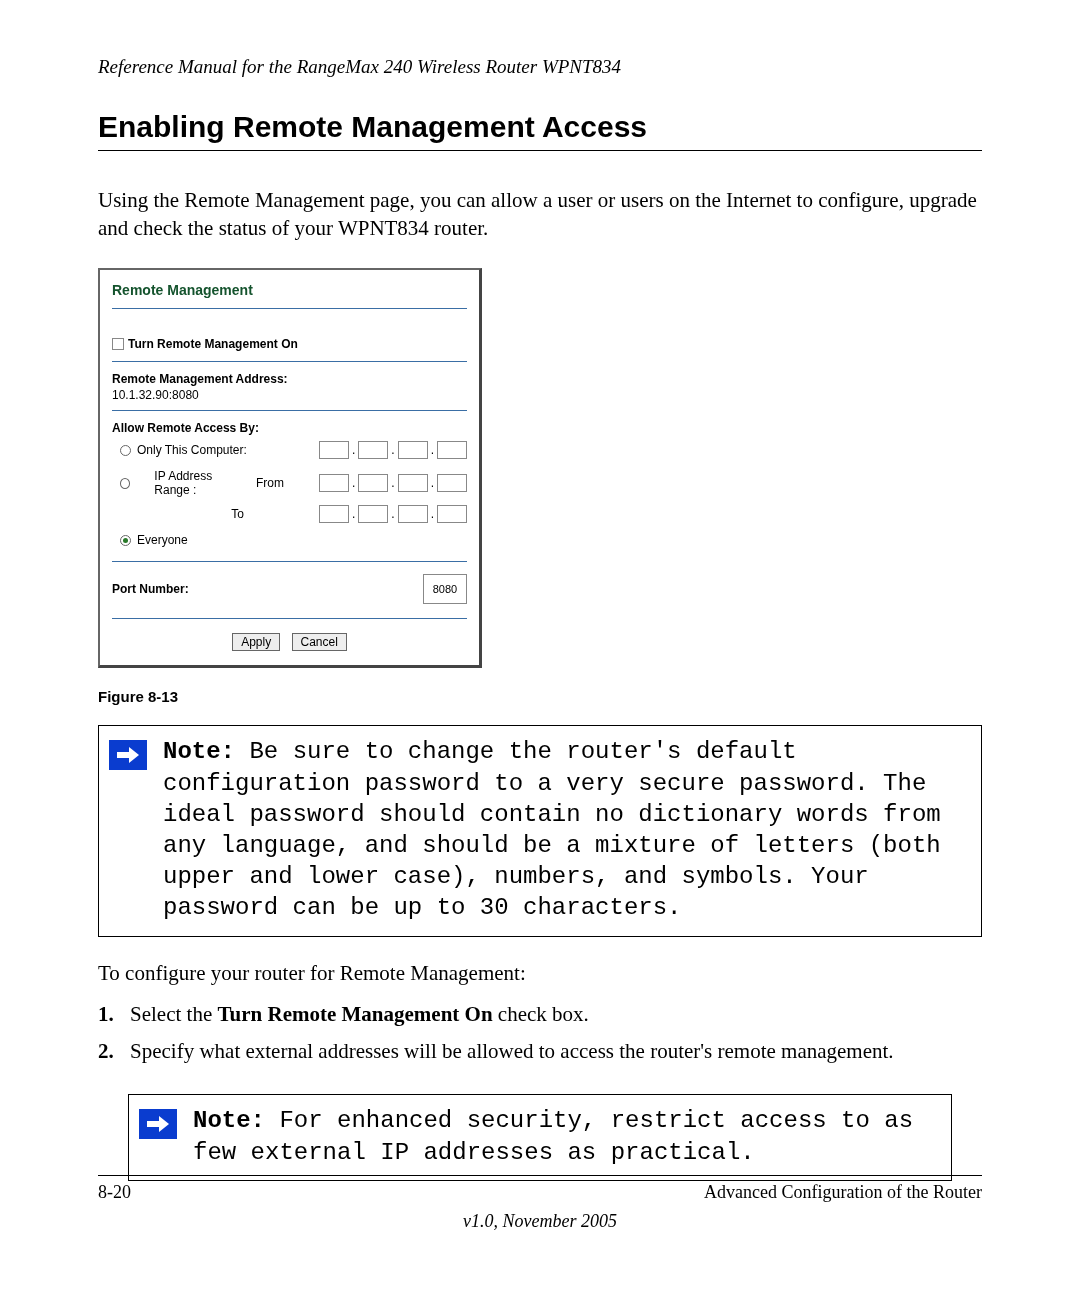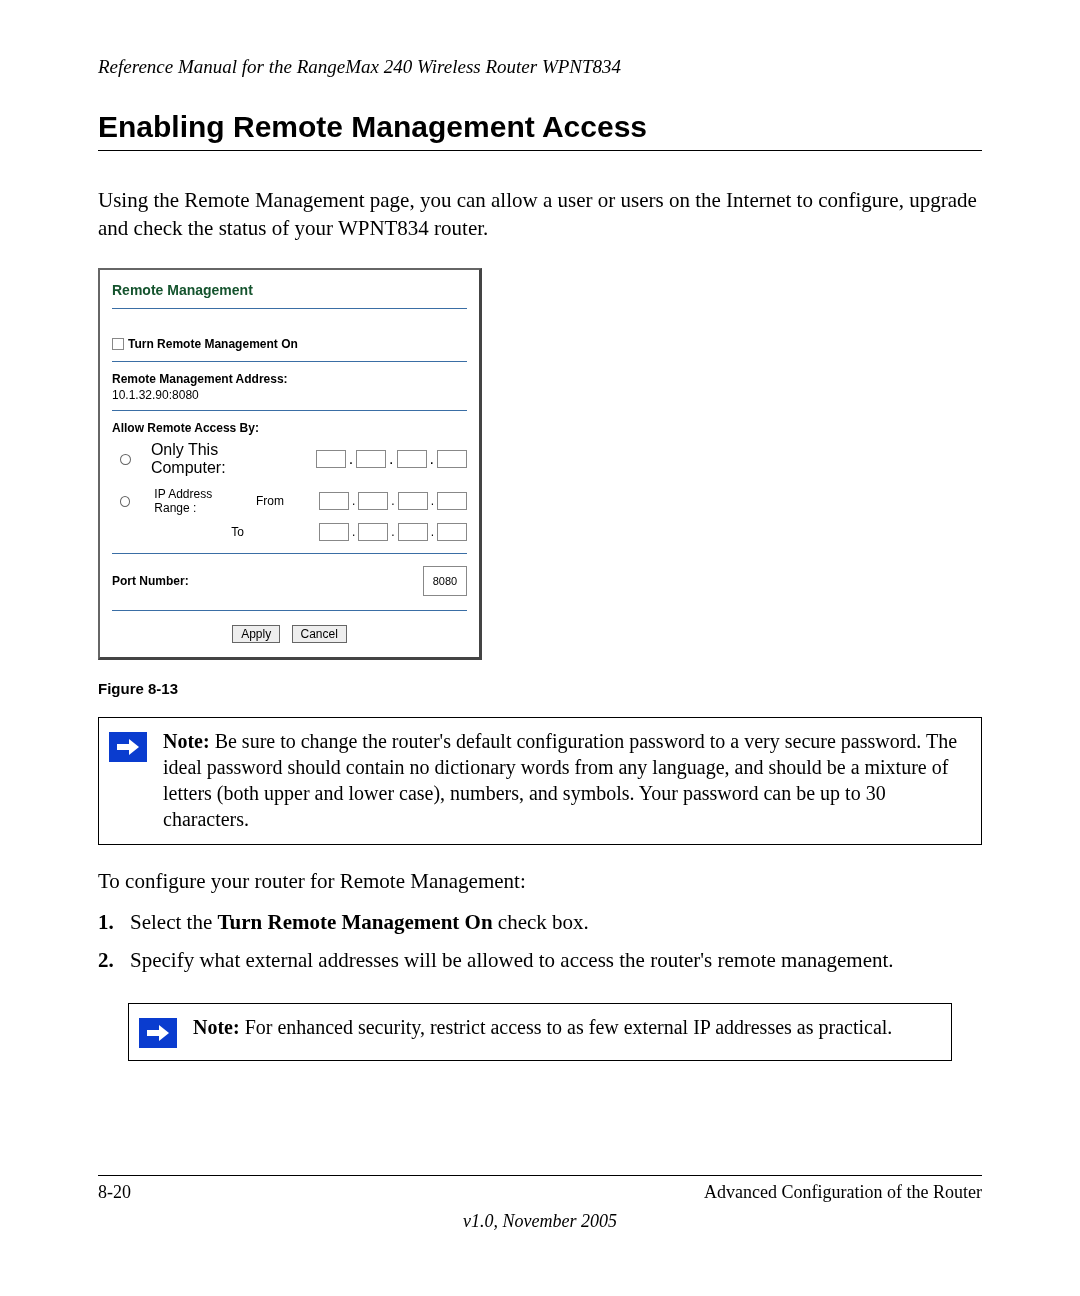--- a/index.html
+++ b/index.html
@@ -59,23 +59,23 @@
     .cb-row { display: flex; align-items: center; gap: 4px; padding: 2px 0; }
     .fake-checkbox {
       width: 12px; height: 12px; border: 1px solid #888; background: #fff;
       display: inline-block;
     }
     .bold-label { font-weight: bold; }
     .addr-block { padding: 4px 0 0 0; }
     .addr-val { font-size: 12px; padding-top: 2px; }
     .access-label { font-weight: bold; padding-top: 4px; }
     .radio-row {
-      display: flex; align-items: center; gap: 20px;
+      display: flex; align-items: center; gap: 6px;
       padding: 6px 0 6px 8px;
-      font-size: 16px;
+      font-size: 12px;
     }
     .fake-radio {
       width: 11px; height: 11px; border: 1px solid #666; border-radius: 50%;
       display: inline-flex; align-items: center; justify-content: center;
       background: #fff;
     }
     .fake-radio.checked::after {
       content: ""; width: 5px; height: 5px; border-radius: 50%; background: #2a7a2a;
     }
     .octets { display: flex; align-items: center; gap: 2px; margin-left: auto; }
@@ -114,21 +114,21 @@
       margin-bottom: 24px;
       align-items: flex-start;
     }
     .note-box.narrow { margin: 0 30px 0 30px; }
     .arrow-icon {
       width: 38px; height: 30px; background: #0a3ccf;
       display: flex; align-items: center; justify-content: center;
       flex-shrink: 0; margin-top: 4px;
     }
     .arrow-icon svg { width: 26px; height: 20px; }
-    .note-text { font-size: 20px; line-height: 1.3; }
+    .note-text { font-size: 24px; line-height: 1.3; font-family: Liberation Mono, monospace; }
     .note-text .lead { font-weight: bold; }
     .config-para { font-size: 21px; margin-bottom: 14px; }
     ol.steps { list-style: none; padding: 0; margin: 0 0 28px 0; }
     ol.steps li {
       font-size: 21px; line-height: 1.4; padding-left: 32px; position: relative;
       margin-bottom: 8px;
     }
     ol.steps li .num {
       position: absolute; left: 0; font-weight: bold;
     }
@@ -211,20 +211,24 @@
             <span class="dot">.</span>
           <span class="octet"></span>
             <span class="dot">.</span>
           <span class="octet"></span>
             <span class="dot">.</span>
           <span class="octet"></span>
         </span>
       </div>
     </div>
 
+    <div class="radio-row">
+      <span class="fake-radio checked"></span>
+      <span>Everyone</span>
+    </div>
     <hr class="thin-rule2">
 
     <div class="port-row">
       <span class="bold-label">Port Number:</span>
       <span class="port-input">8080</span>
     </div>
     <hr class="thin-rule2">
 
     <div class="btn-row">
       <span class="fake-btn">Apply</span>

